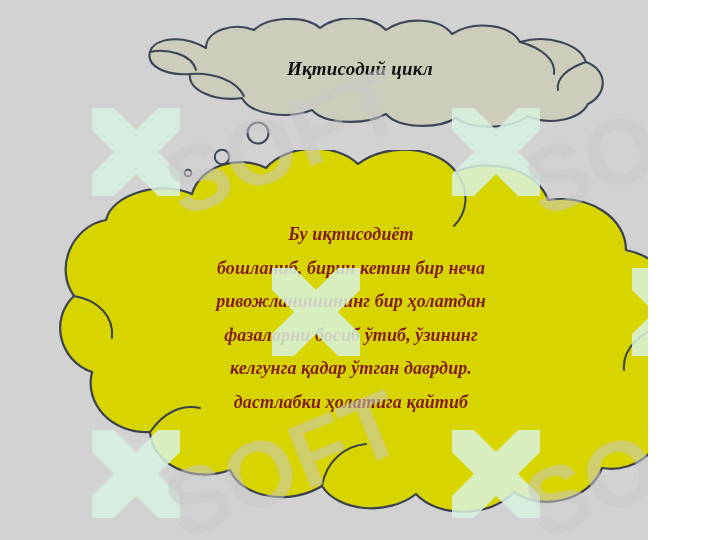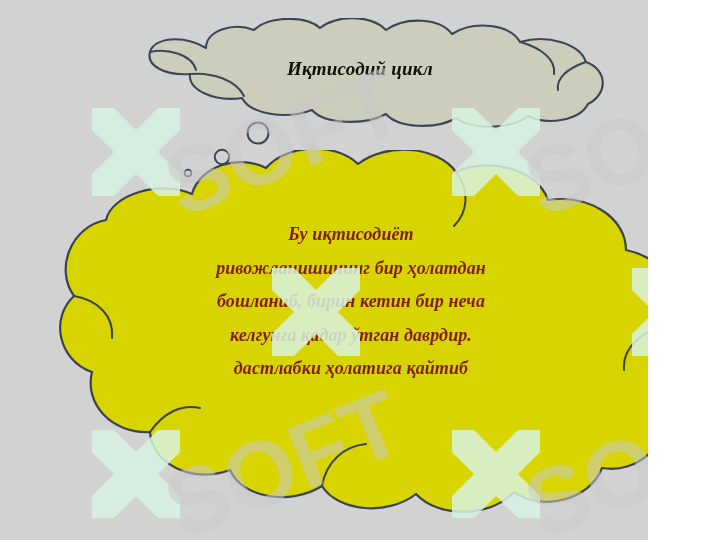--- a/index.html
+++ b/index.html
@@ -143,22 +143,23 @@
              C 98,44 146,30 178,44 Z" fill="#d8d400" stroke="#3a4250" stroke-width="2.2" stroke-linejoin="round"></path>
     <path d="M 60,146 C 84,150 100,166 98,188" fill="none" stroke="#3a4250" stroke-width="2" stroke-linecap="round"></path>
     <path d="M 136,282 C 150,262 168,254 186,258" fill="none" stroke="#3a4250" stroke-width="2" stroke-linecap="round"></path>
     <path d="M 308,336 C 312,312 330,296 352,294" fill="none" stroke="#3a4250" stroke-width="2" stroke-linecap="round"></path>
     <path d="M 656,174 C 628,180 608,198 610,220" fill="none" stroke="#3a4250" stroke-width="2" stroke-linecap="round"></path>
     <path d="M 442,22 C 456,40 454,62 440,76" fill="none" stroke="#3a4250" stroke-width="2" stroke-linecap="round"></path>
   </svg>
 
   <div id="body-text">
     <span class="line">Бу иқтисодиёт</span>
+    <span class="line">бошланиб, бирин кетин бир неча</span>
     <span class="line">ривожланишининг бир ҳолатдан</span>
-    <span class="line">бошланиб, бирин кетин бир неча</span>
+    <span class="line">фазаларни босиб ўтиб, ўзининг</span>
     <span class="line">келгунга қадар ўтган даврдир.</span>
     <span class="line">дастлабки ҳолатига қайтиб</span>
   </div>
 
   <div id="watermark-layer">
     <svg width="720" height="540" viewBox="0 0 720 540">
       <defs>
         <g id="chev-mark">
           <path d="M 0,0 L 22,0 L 44,22 L 66,0 L 88,0 L 88,22 L 66,44
                    L 88,66 L 88,88 L 66,88 L 44,66 L 22,88 L 0,88 L 0,66

